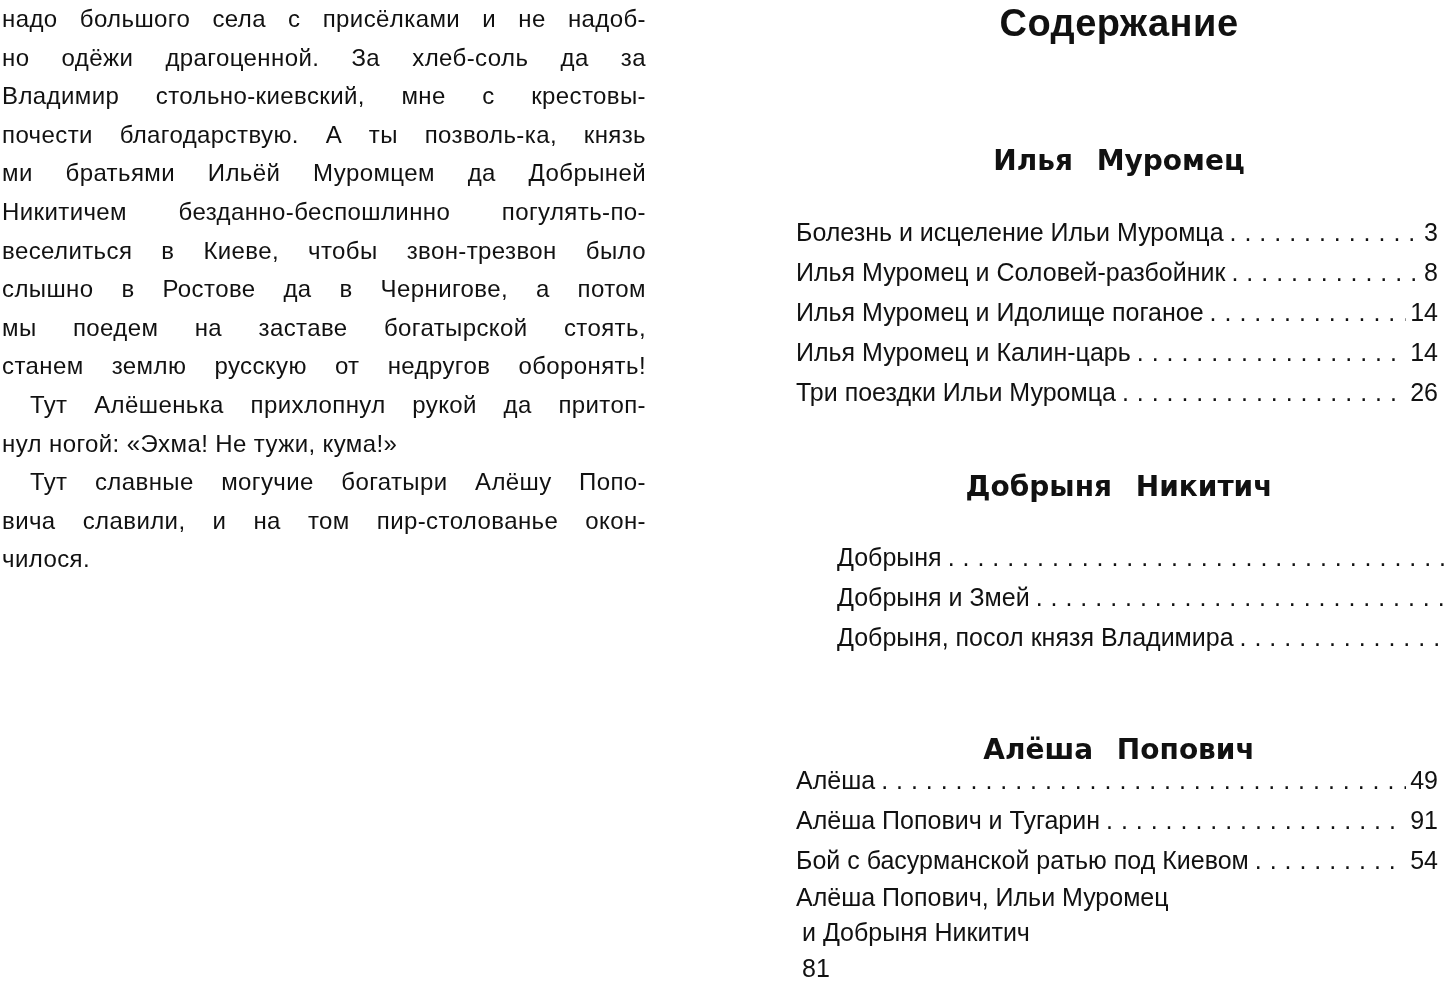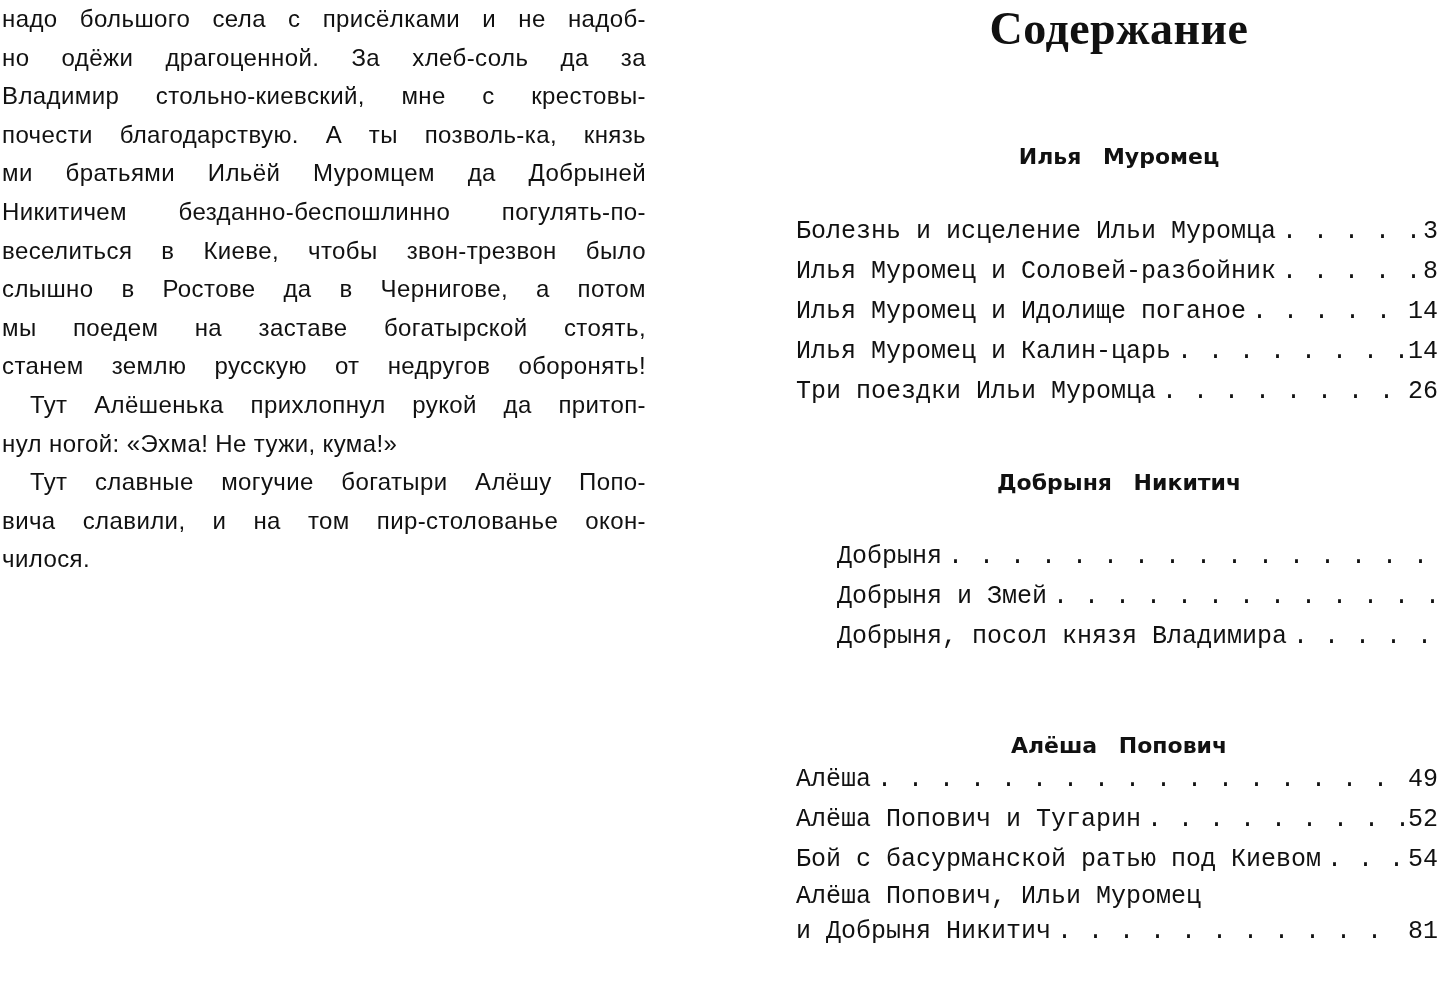--- a/index.html
+++ b/index.html
@@ -9,35 +9,35 @@
     font-family:"Liberation Sans", sans-serif; font-size:24px; line-height:38.6px;
     text-align:justify; letter-spacing:0.4px;
   }
   .left-page .line { display:block; text-align:justify; text-align-last:justify; white-space:nowrap; overflow:visible; }
   .left-page .line.last { text-align-last:left; }
   .left-page .indent { padding-left:28px; }
 
   .right-page { position:absolute; left:796px; top:0; width:642px; font-family:"Liberation Sans", sans-serif; }
   .toc-title {
     position:absolute; left:0; width:646px; top:2px; text-align:center;
-    font-family:Liberation Serif, serif; font-weight:bold; font-size:46px; letter-spacing:0.5px;
+    font-family:Liberation Sans, sans-serif; font-weight:bold; font-size:38px; letter-spacing:0.5px;
   }
   .section-title {
     position:absolute; left:0; width:646px; text-align:center;
-    font-family:"DejaVu Sans", sans-serif; font-weight:bold; font-size:22px; word-spacing:14px;
+    font-family:"DejaVu Sans", sans-serif; font-weight:bold; font-size:28px; word-spacing:14px;
   }
-  .toc-list { position:absolute; left:0; width:642px;font-family:Liberation Mono, monospace; }
+  .toc-list { position:absolute; left:0; width:642px; }
   .toc-entry { display:flex; align-items:baseline; font-size:25px; height:40px; line-height:40px; white-space:nowrap; }
   .toc-entry .label { flex:0 0 auto; }
   .toc-entry .dots { flex:1 1 auto; overflow:hidden; margin:0 4px 0 6px; letter-spacing:5px; color:#111; }
   .toc-entry .dots::before { content:". . . . . . . . . . . . . . . . . . . . . . . . . . . . . . . . . . . . . . . . . . . . . . . . . . . ."; letter-spacing:0; word-spacing:1px; }
   .toc-entry .page { flex:0 0 auto; }
   .toc-entry.multi { height:auto; display:block; }
   .toc-entry.multi .first-line { display:block; height:34px; line-height:34px; }
-  .toc-entry.multi .second-line { display:flex; align-items:baseline; height:36px; line-height:36px; }
+  .toc-entry.multi .second-line { display:flex; align-items:baseline; height:36px; line-height:36px;flex-direction:column; }
 </style>
 </head>
 <body>
 
 <div class="left-page">
   <span class="line">надо большого села с присёлками и не надоб-</span>
   <span class="line">но одёжи драгоценной. За хлеб-соль да за</span>
   <span class="line">Владимир стольно-киевский, мне с крестовы-</span>
   <span class="line">почести благодарствую. А ты позволь-ка, князь</span>
   <span class="line">ми братьями Ильёй Муромцем да Добрыней</span>
@@ -107,21 +107,21 @@
   <div class="section-title" style="top:733px;">Алёша Попович</div>
   <div class="toc-list" style="top:760px;">
     <div class="toc-entry">
       <span class="label">Алёша</span>
       <span class="dots"></span>
       <span class="page">49</span>
     </div>
     <div class="toc-entry">
       <span class="label">Алёша Попович и Тугарин</span>
       <span class="dots"></span>
-      <span class="page">52</span>
+      <span class="page">91</span>
     </div>
     <div class="toc-entry">
       <span class="label">Бой с басурманской ратью под Киевом</span>
       <span class="dots"></span>
       <span class="page">54</span>
     </div>
     <div class="toc-entry multi">
       <span class="first-line">Алёша Попович, Ильи Муромец</span>
       <span class="second-line">
         <span class="label">и Добрыня Никитич</span>

